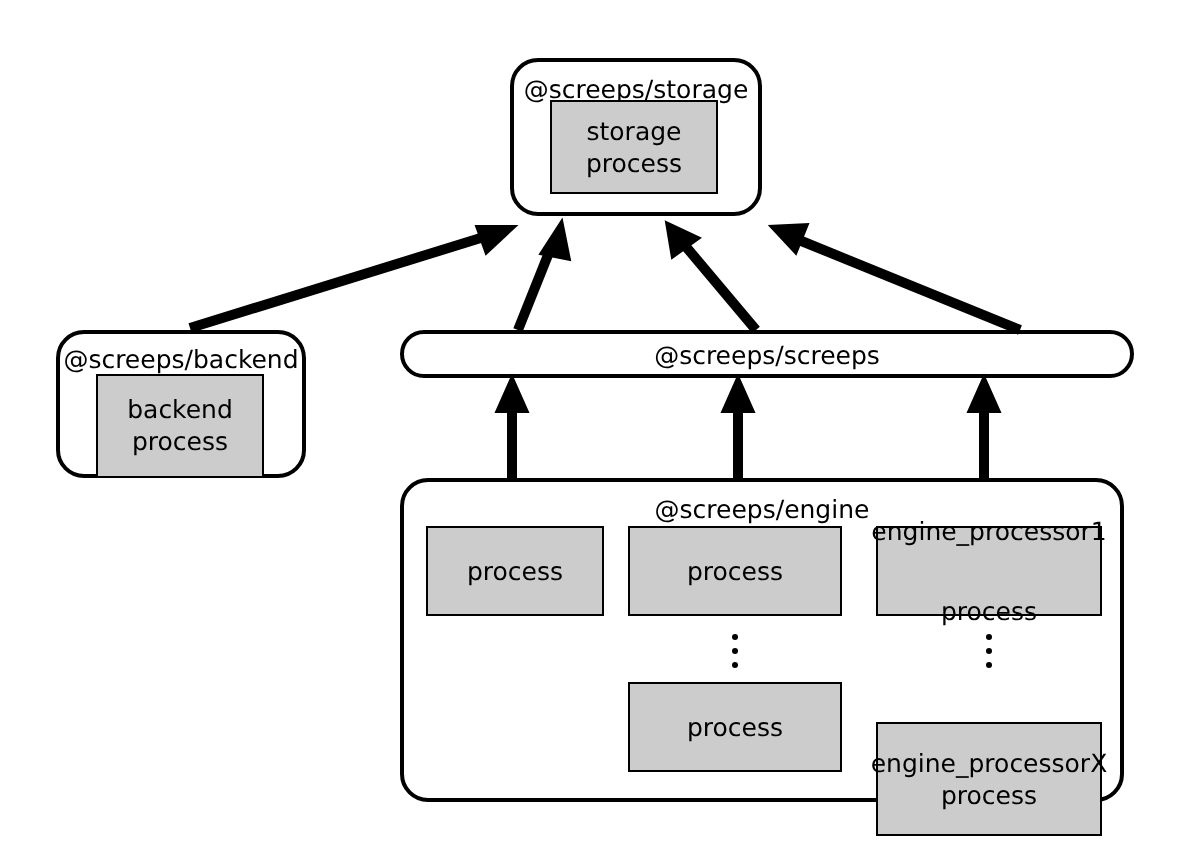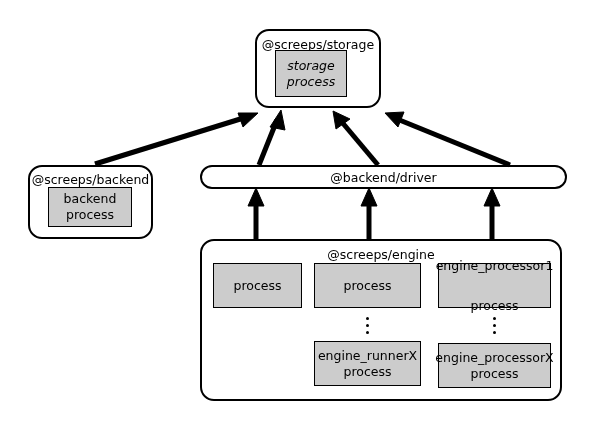--- a/index.html
+++ b/index.html
@@ -135,35 +135,35 @@
     </g>
     <g>
       <line x1="492" y1="240" x2="492" y2="202" stroke-width="5"></line>
       <path d="M 492 188 L 484 206 L 500 206 Z"></path>
     </g>
   </svg>
 
   <div class="pkg-box" style="left:255px; top:29px; width:126px; height:79px;">
     <div class="pkg-label" style="top:6px;">@screeps/storage</div>
   </div>
-  <div class="proc-box" style="left:275px; top:50px; width:72px; height:47px;font-style:italic;">
+  <div class="proc-box" style="left:275px; top:50px; width:84px; height:47px;">
     <span class="proc-line">storage</span>
     <span class="proc-line">process</span>
   </div>
 
   <div class="pkg-box" style="left:28px; top:165px; width:125px; height:74px;">
     <div class="pkg-label" style="top:5px;">@screeps/backend</div>
   </div>
-  <div class="proc-box" style="left:48px; top:187px; width:84px; height:40px;">
+  <div class="proc-box" style="left:48px; top:187px; width:84px; height:52px;">
     <span class="proc-line">backend</span>
     <span class="proc-line">process</span>
   </div>
 
   <div class="driver-bar" style="left:200px; top:165px; width:367px; height:24px;">
-    <span>@backend/driver</span>
+    <span>@screeps/screeps</span>
   </div>
 
   <div class="pkg-box" style="left:200px; top:239px; width:362px; height:162px;">
     <div class="pkg-label" style="top:6px;">@screeps/engine</div>
   </div>
 
   <div class="proc-box" style="left:213px; top:263px; width:89px; height:45px;">
     <span class="proc-line">process</span>
   </div>
 
@@ -181,22 +181,21 @@
       <span></span>
       <span></span>
   </div>
   <div class="vdots" style="left:493px; top:317px; width:3px; height:17px;">
     <span></span>
       <span></span>
       <span></span>
   </div>
 
   <div class="proc-box" style="left:314px; top:341px; width:107px; height:45px;">
-    <span class="proc-line">engine_runnerX</span>
-    <span class="proc-line">process</span>
-  </div>
-
-  <div class="proc-box" style="left:438px; top:343px; width:113px; height:45px;">
+    <span class="proc-line">process</span>
+  </div>
+
+  <div class="proc-box" style="left:438px; top:361px; width:113px; height:57px;">
     <span class="proc-line">engine_processorX</span>
     <span class="proc-line">process</span>
   </div>
 
 </div>
 
 </body></html>

